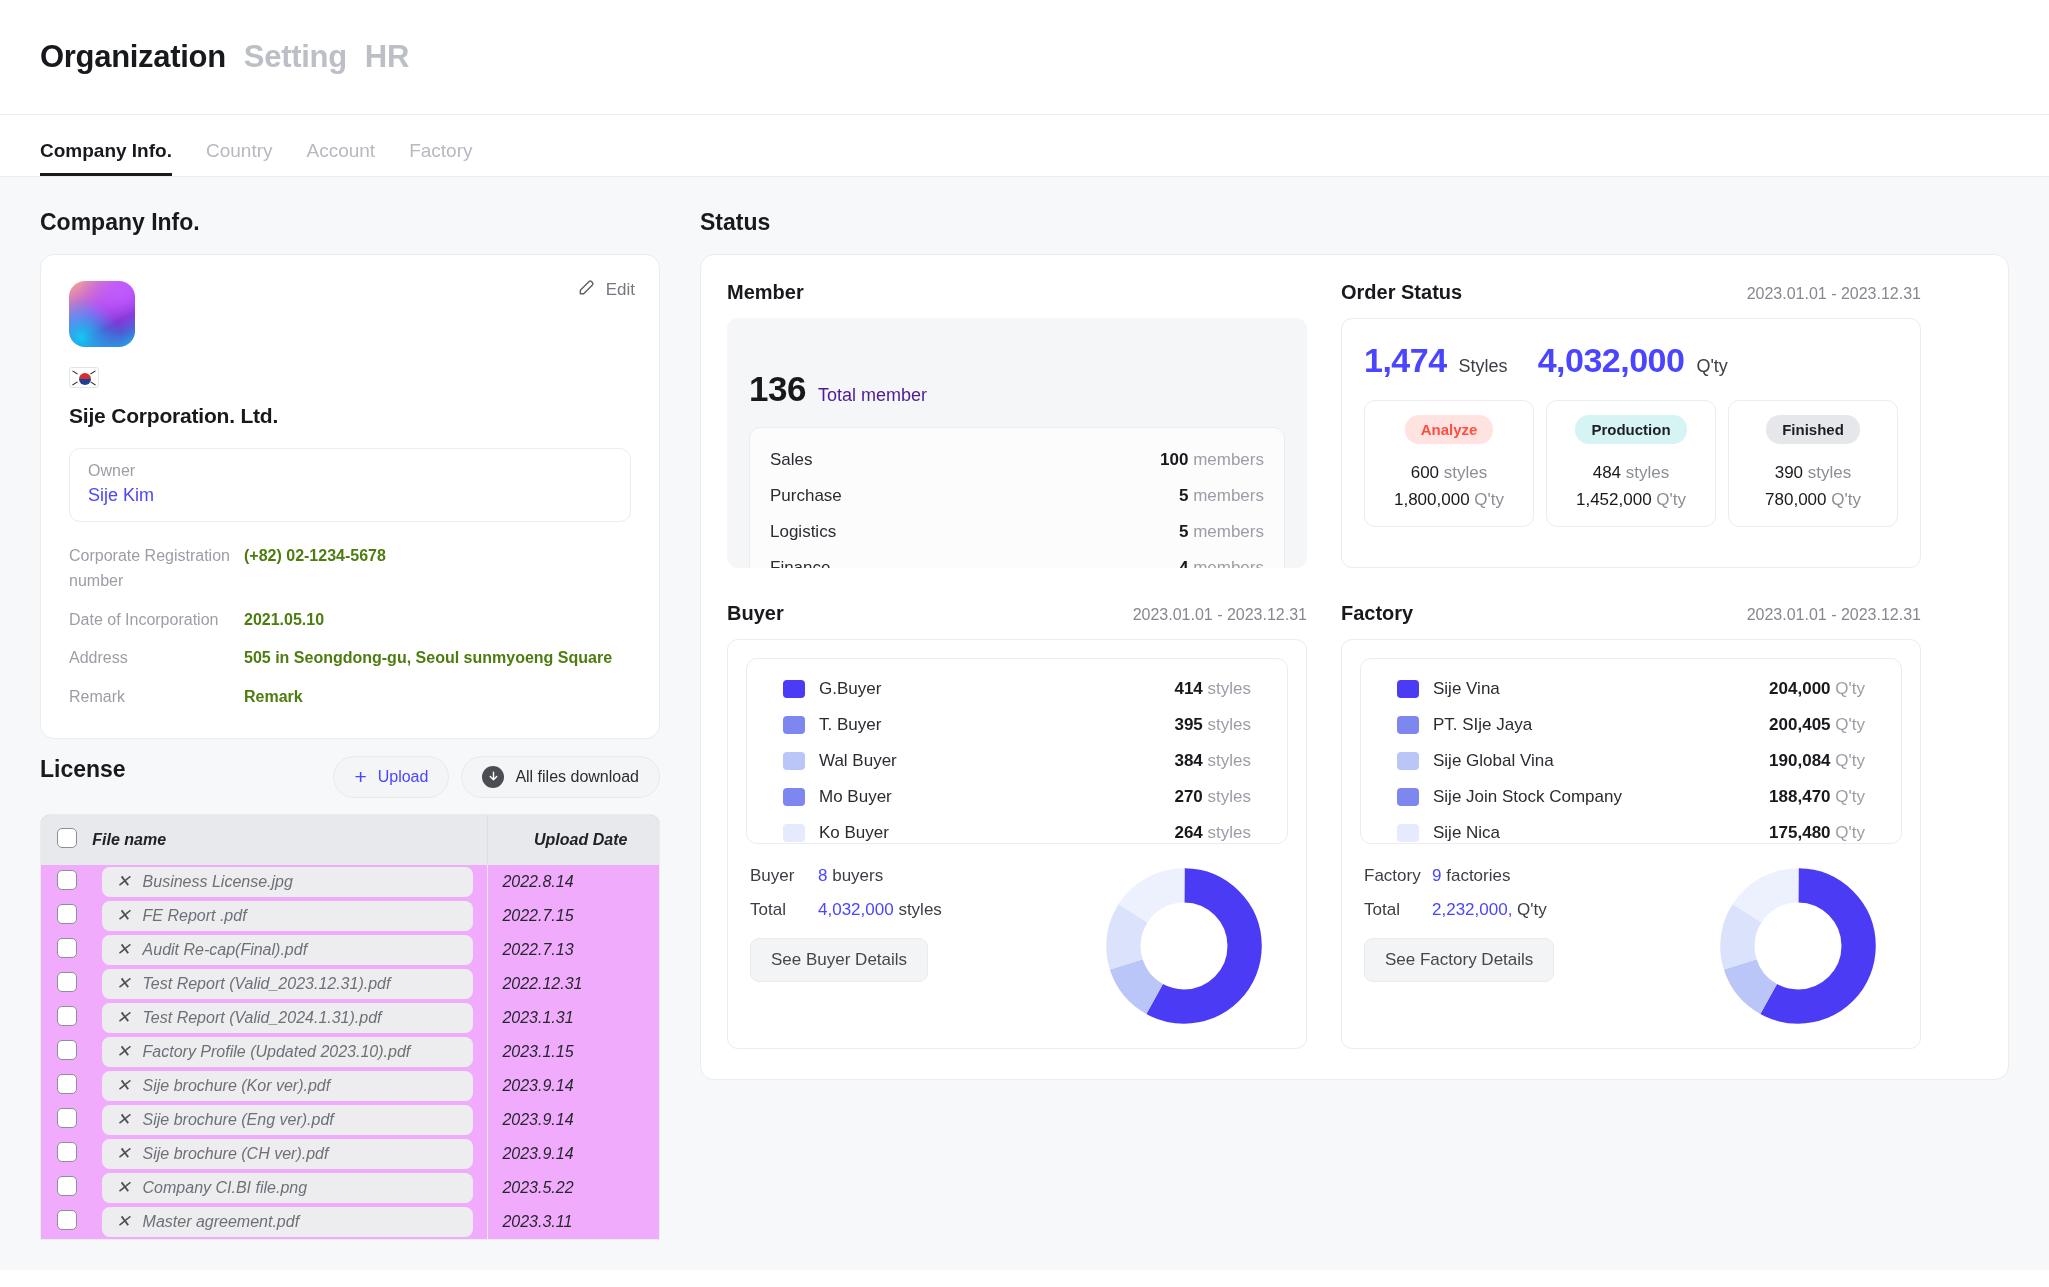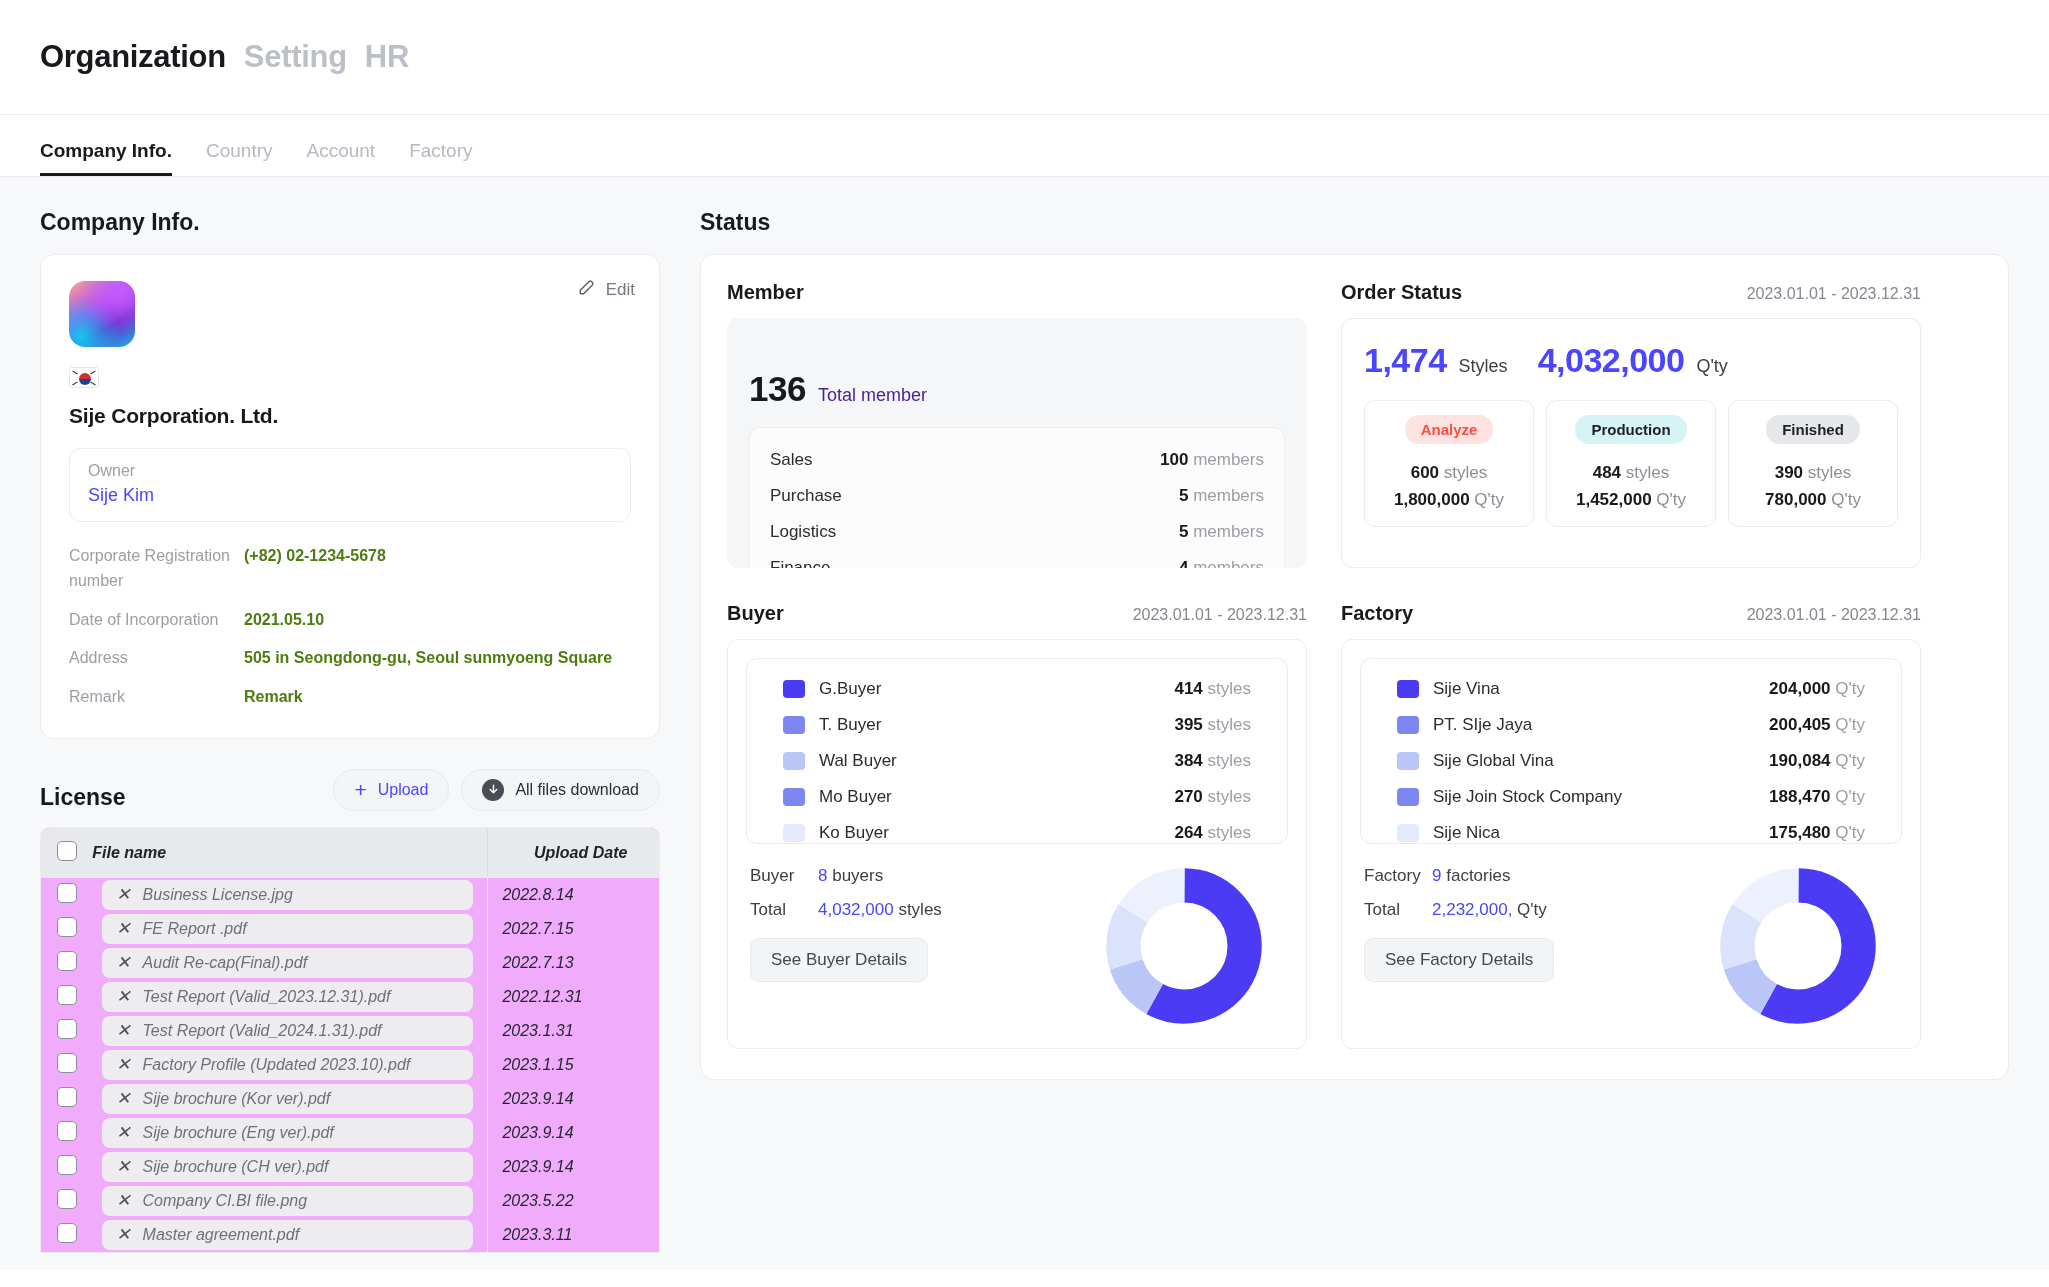--- a/index.html
+++ b/index.html
@@ -93,21 +93,21 @@
   .owner-label { font-size: 16px; color: #9b9ea5; margin-bottom: 5px; }
   .owner-value { font-size: 18px; color: #4b45ff; }
 
   .info-table { margin-top: 22px; }
   .info-row { display: flex; align-items: flex-start; margin-bottom: 14px; font-size: 16px; }
   .info-row:last-child { margin-bottom: 2px; }
   .info-key { width: 175px; flex: 0 0 175px; color: #9b9ea5; line-height: 1.55; }
   .info-val { color: #4d7c0f; font-weight: 700; line-height: 1.55; }
 
   
-  .license-head { display: flex; align-items: flex-end; margin: 30px 0 16px 0; }
+  .license-head { display: flex; align-items: flex-start; margin: 17px 0 16px 0; }
   .license-head .section-title { margin: 0; }
   .license-actions { margin-left: auto; display: flex; gap: 12px; }
   .btn-pill {
     display: flex; align-items: center; gap: 11px;
     border: 1px solid #e9eaee; background: #f4f5f7; border-radius: 22px;
     padding: 9px 20px; font-size: 16px; color: #4b45ff; cursor: pointer;
     font-family: inherit; white-space: nowrap;
   }
   .btn-pill.dark-text { color: #2b2d33; }
   .plus-icon { font-size: 21px; line-height: 1; color: #4b45ff; font-weight: 400; }
@@ -183,21 +183,21 @@
   }
   .order-box + .order-box { margin-left: 12px; }
   .badge {
     display: inline-block; padding: 6px 16px; border-radius: 14px;
     font-size: 15px; font-weight: 700; margin-bottom: 12px;
   }
   .badge.analyze { background: #ffe3e1; color: #ff4d42; }
   .badge.production { background: #d6f4f4; color: #1d1f24; }
   .badge.finished { background: #e6e7ea; color: #1d1f24; }
   .ob-line { font-size: 17px; color: #8b8e95; margin-top: 7px; }
-  .ob-line b { color: #17191d; font-weight: 700; font-size: 17px; }
+  .ob-line b { color: #17191d; font-weight: 400; font-size: 17px; }
 
   
   .bf-card { border: 1px solid #ececef; border-radius: 11px; padding: 18px; background: #fff; }
   .bf-list {
     border: 1px solid #ececef; border-radius: 11px; padding: 12px 20px 0 20px;
     height: 186px; overflow: hidden;
   }
   .bf-row { display: flex; align-items: center; font-size: 17px; padding: 8px 16px; }
   .swatch { width: 22px; height: 18px; border-radius: 4px; flex: 0 0 22px; margin-right: 14px; }
   .bf-name { color: #2a2c31; }

